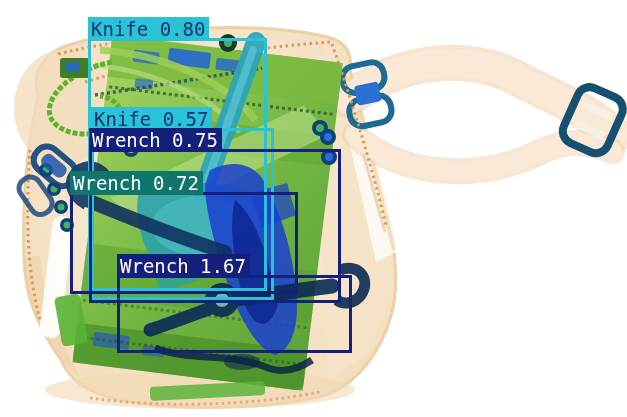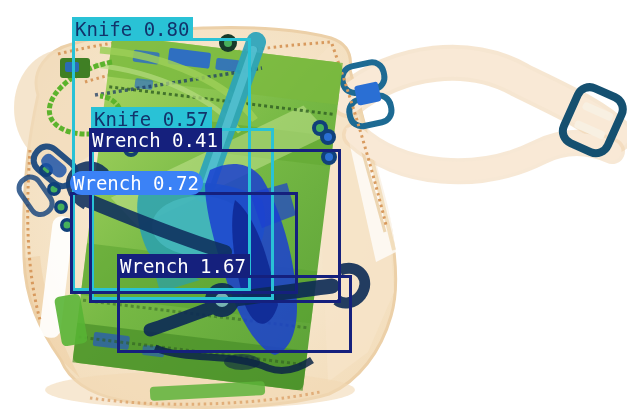--- a/index.html
+++ b/index.html
@@ -204,29 +204,29 @@
         <rect x="30" y="152" width="46" height="26" rx="12" fill="none" stroke="#10407a" stroke-width="6" opacity="0.9"></rect>
         <rect x="38" y="158" width="28" height="14" rx="6" fill="#1d55a8" opacity="0.85"></rect>
       </g>
       <g transform="rotate(55 35 195)">
         <rect x="16" y="184" width="40" height="22" rx="10" fill="none" stroke="#10407a" stroke-width="5" opacity="0.8"></rect>
       </g>
     </g>
   </svg>
 
   <div id="detections">
-      <div class="det-box" style="left: 72px; top: 38px; width: 179px; height: 253px; border-color: rgb(41, 194, 214);">
+      <div class="det-box" style="left: 88px; top: 38px; width: 179px; height: 253px; border-color: rgb(41, 194, 214);">
         <div class="det-label" style="background: rgb(41, 194, 214); color: rgb(18, 51, 107);">Knife 0.80</div>
       </div>
       <div class="det-box" style="left: 91px; top: 128px; width: 183px; height: 172px; border-color: rgb(41, 194, 214); text-align: center;">
         <div class="det-label" style="background: rgb(41, 194, 214); color: rgb(18, 51, 107);">Knife 0.57</div>
       </div>
       <div class="det-box" style="left: 89px; top: 149px; width: 252px; height: 154px; border-color: rgb(21, 32, 125);">
-        <div class="det-label" style="background: rgb(21, 32, 125); color: rgb(255, 255, 255);">Wrench 0.41</div>
+        <div class="det-label" style="background: rgb(21, 32, 125); color: rgb(255, 255, 255);">Wrench 0.75</div>
       </div>
       <div class="det-box" style="left: 70px; top: 192px; width: 228px; height: 102px; border-color: rgb(21, 32, 125);">
-        <div class="det-label" style="background: #3b82f6; color: rgb(255, 255, 255); border-radius: 12px;">Wrench 0.72</div>
+        <div class="det-label" style="background: #0f766e; color: rgb(255, 255, 255);">Wrench 0.72</div>
       </div>
       <div class="det-box" style="left: 117px; top: 275px; width: 235px; height: 78px; border-color: rgb(21, 32, 125);">
         <div class="det-label" style="background: rgb(21, 32, 125); color: rgb(255, 255, 255);">Wrench 1.67</div>
       </div>
     </div>
 </div>
 
 </body></html>

